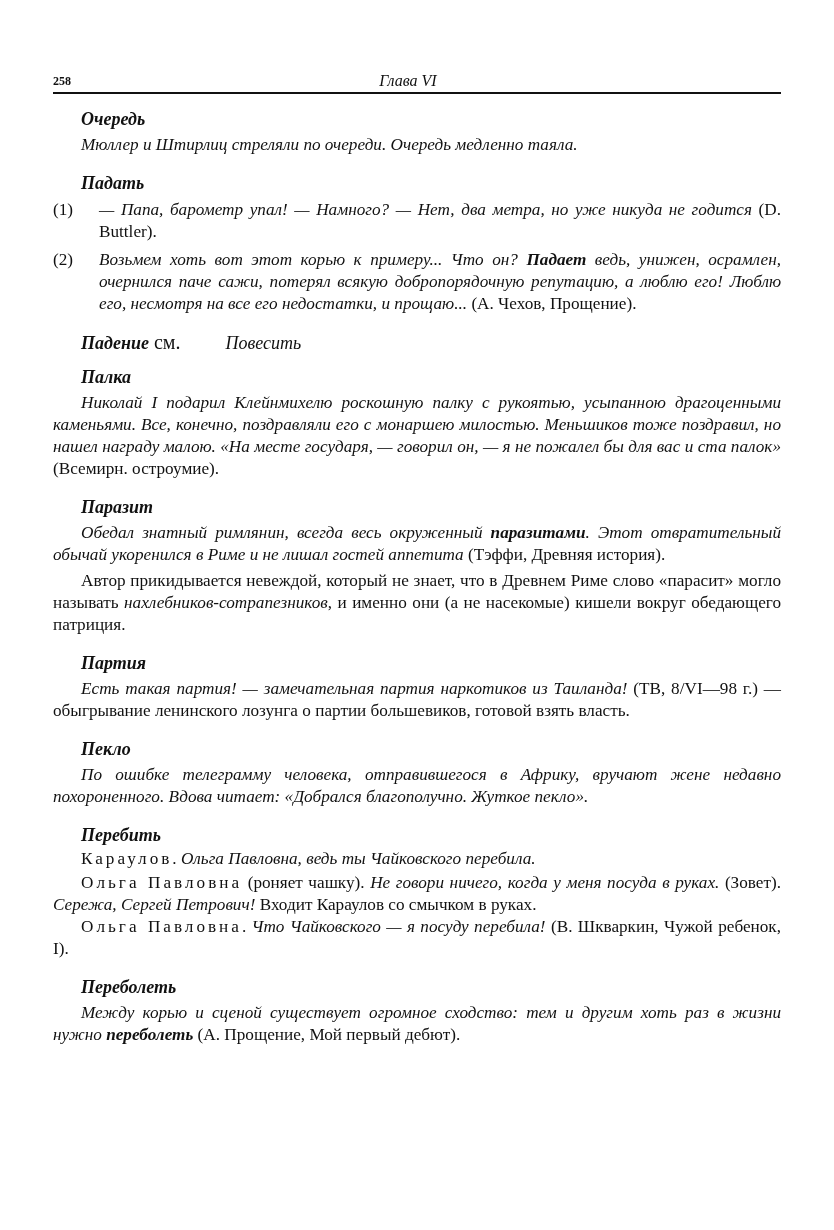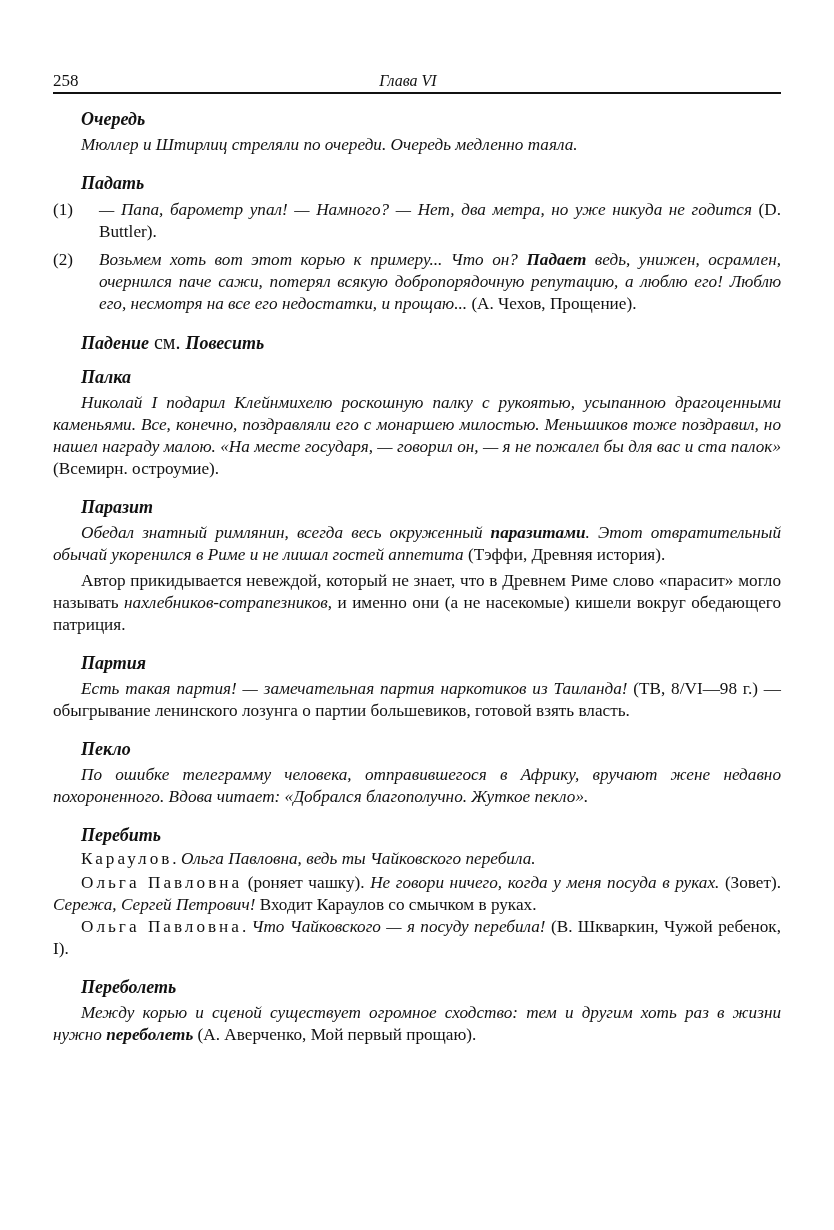--- a/index.html
+++ b/index.html
@@ -5,26 +5,26 @@
     html, body { margin: 0; padding: 0; background: #ffffff; }
     body {
       width: 834px; height: 1230px; position: relative; overflow: hidden;
       font-family: "Liberation Serif", "DejaVu Serif", serif;
       color: #111;
       font-size: 17.2px;
       line-height: 22px;
     }
     .page { position: absolute; left: 53px; top: 66px; width: 728px; }
     .runhead { position: relative; height: 26px; border-bottom: 2px solid #111; }
-    .runhead .num { position: absolute; left: 0; top: 4px; font-size: 17px; }
+    .runhead .num { position: absolute; left: 0; top: 4px; font-size: 12px; font-weight: bold; }
     .runhead .ch { position: absolute; left: 0; right: 18px; top: 4px; text-align: center; font-style: italic; font-size: 16px; }
     .entry { margin-top: 14px; }
     .hw { font-weight: bold; font-style: italic; font-size: 18px; margin-left: 28px; line-height: 26px; }
     .hw .see { font-weight: normal; font-style: normal; font-size: 20px; }
-    .hw .seeword { font-weight: bold; font-style: italic; }
+    .hw .seeword { font-weight: normal; font-style: italic; margin-left: 40px; }
     p { margin: 2px 0 0 0; text-align: justify; }
     p.ind { text-indent: 28px; }
     p.gap { margin-top: 4px; }
     .it { font-style: italic; }
     .b { font-weight: bold; font-style: italic; }
     .sp { letter-spacing: 3px; }
     .num-item { position: relative; padding-left: 46px; margin-top: 3px; text-align: justify; }
     .num-item .n { position: absolute; left: 0; top: 0; font-style: normal; }
     .num-item + .num-item { margin-top: 6px; }
   </style>
@@ -82,15 +82,15 @@
 
   <div class="entry">
     <div class="hw">Перебить</div>
     <p class="ind" style="margin-top:0"><span class="sp">Караулов</span><span>. </span><span class="it">Ольга Павловна, ведь ты Чайковского перебила.</span></p>
     <p class="ind"><span class="sp">Ольга Павловна</span><span> (роняет чашку). </span><span class="it">Не говори ничего, когда у меня посуда в руках.</span><span> (Зовет). </span><span class="it">Сережа, Сергей Петрович!</span><span> Входит Караулов со смычком в руках.</span></p>
     <p class="ind" style="margin-top:0"><span class="sp">Ольга Павловна</span><span>. </span><span class="it">Что Чайковского — я посуду перебила!</span><span> (В. Шкваркин, Чужой ребенок, I).</span></p>
   </div>
 
   <div class="entry">
     <div class="hw">Переболеть</div>
-    <p class="ind"><span class="it">Между корью и сценой существует огромное сходство: тем и другим хоть раз в жизни нужно </span><span class="b">переболеть</span><span> (А. Аверченко, Мой первый прощаю).</span></p>
+    <p class="ind"><span class="it">Между корью и сценой существует огромное сходство: тем и другим хоть раз в жизни нужно </span><span class="b">переболеть</span><span> (А. Прощение, Мой первый дебют).</span></p>
   </div>
 </div>
 
 </body></html>

